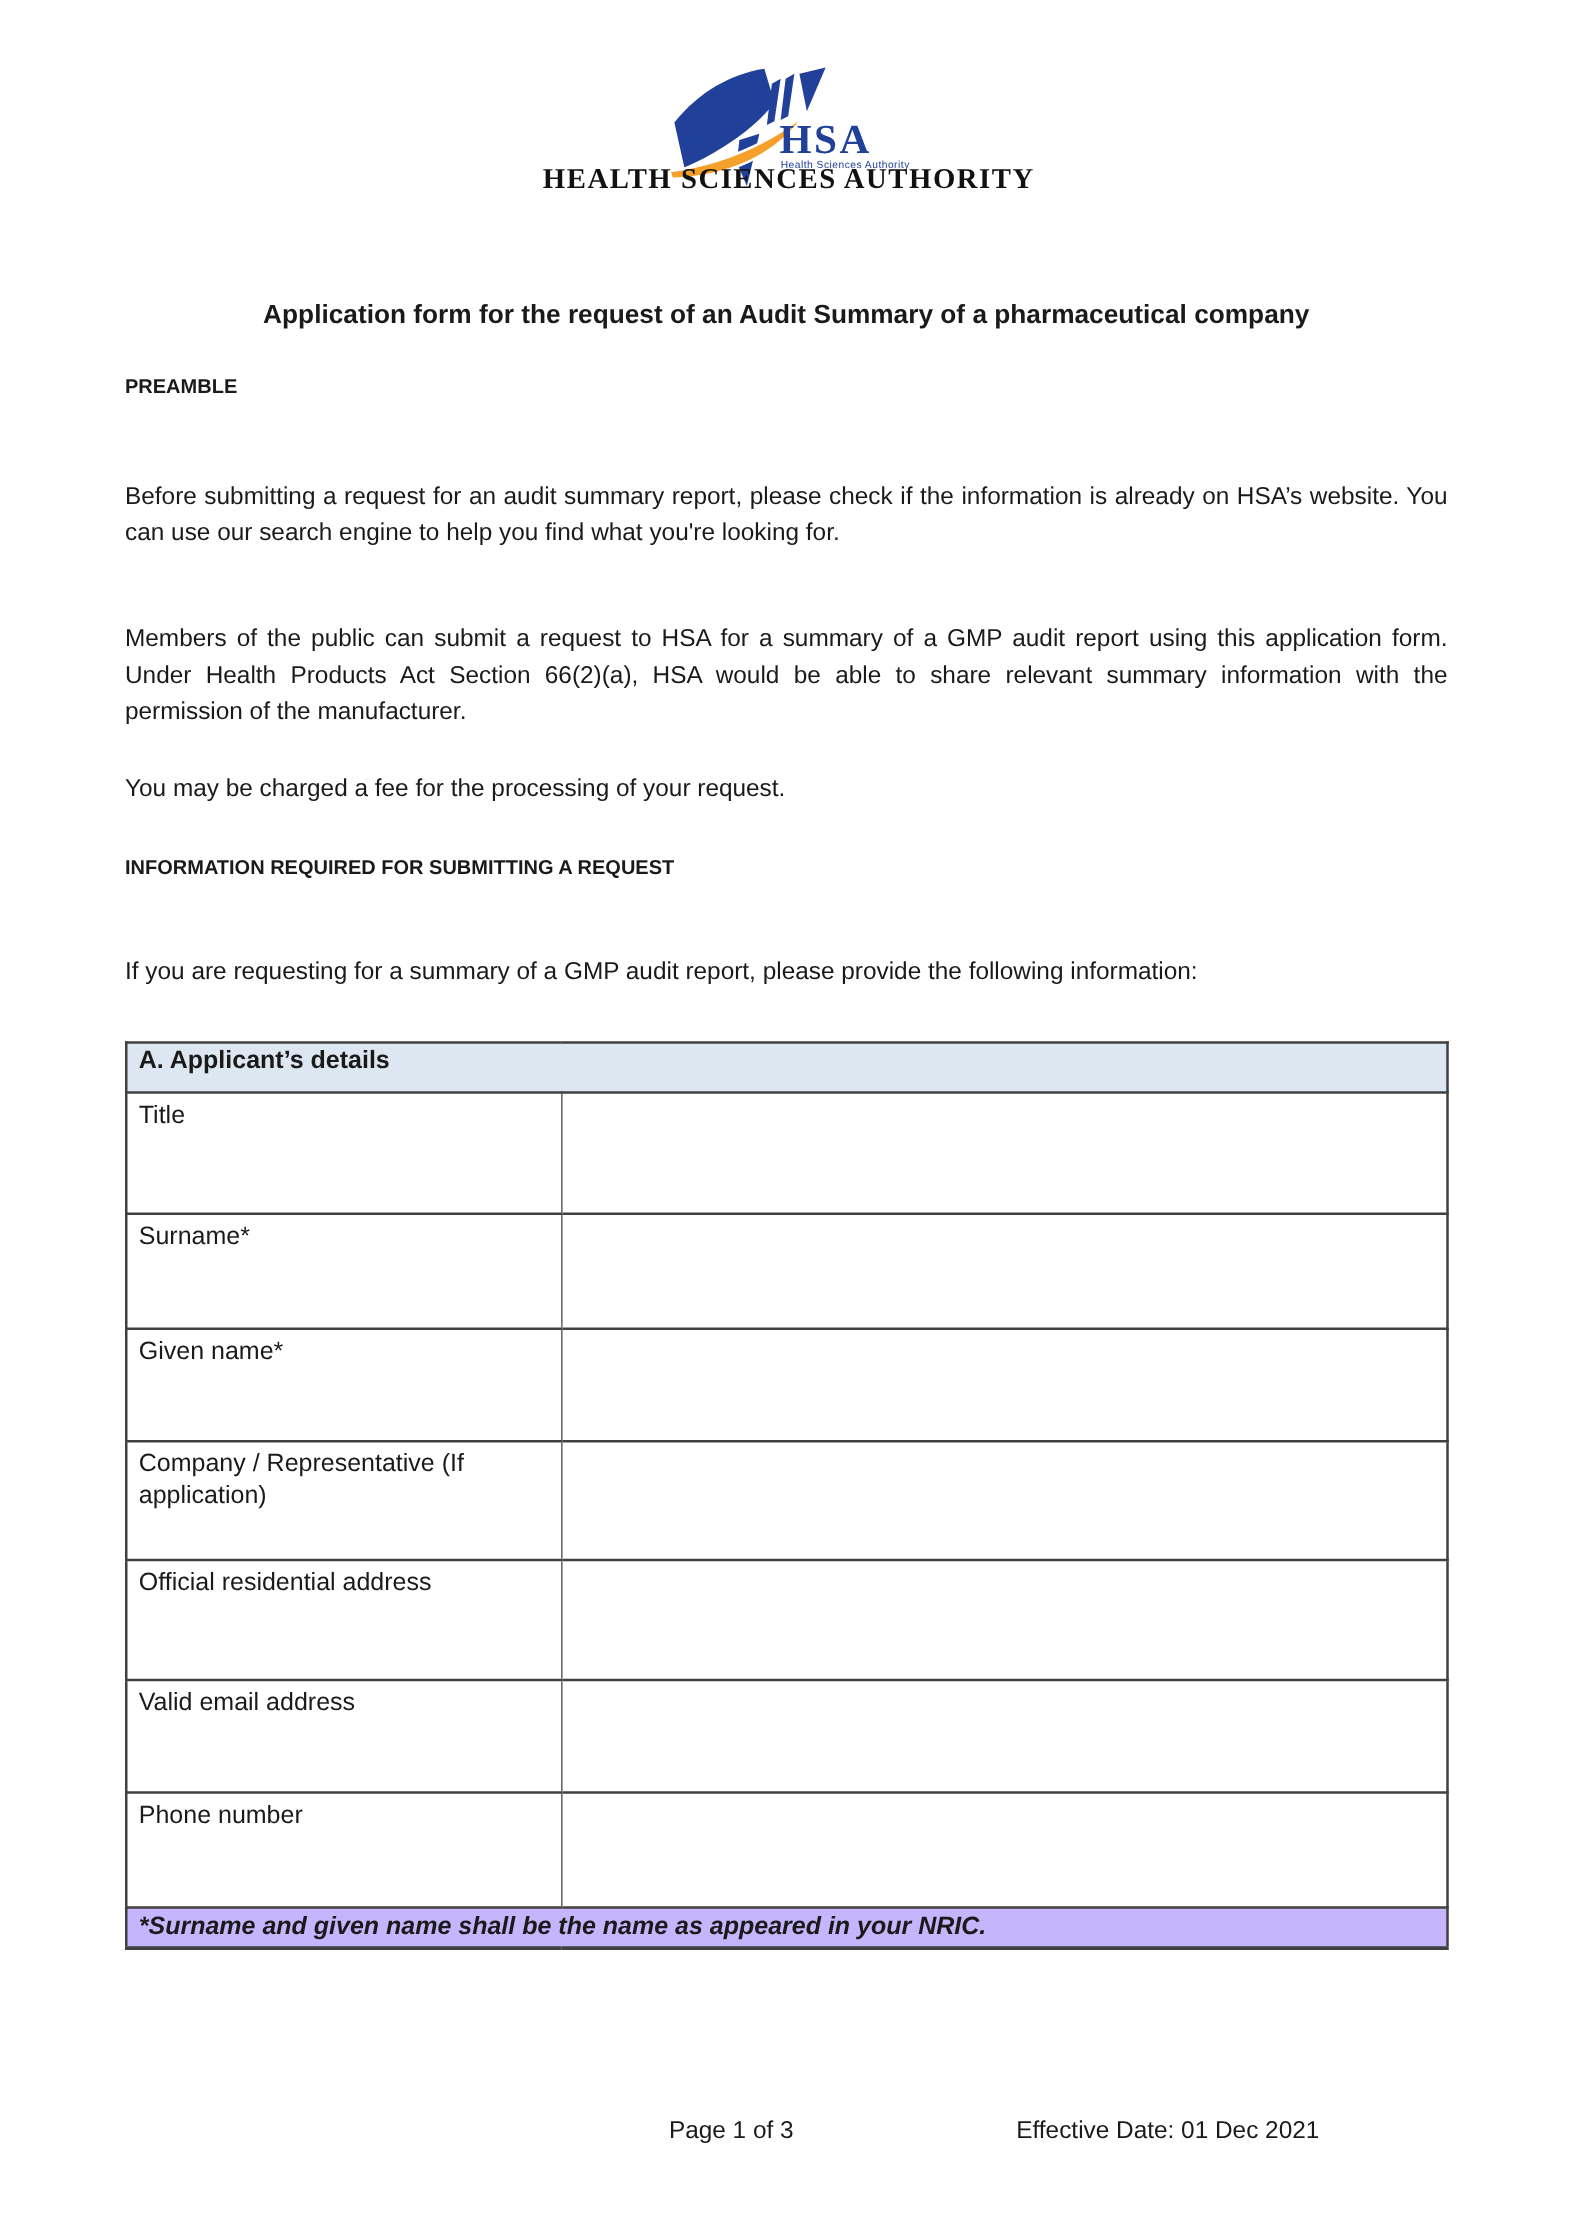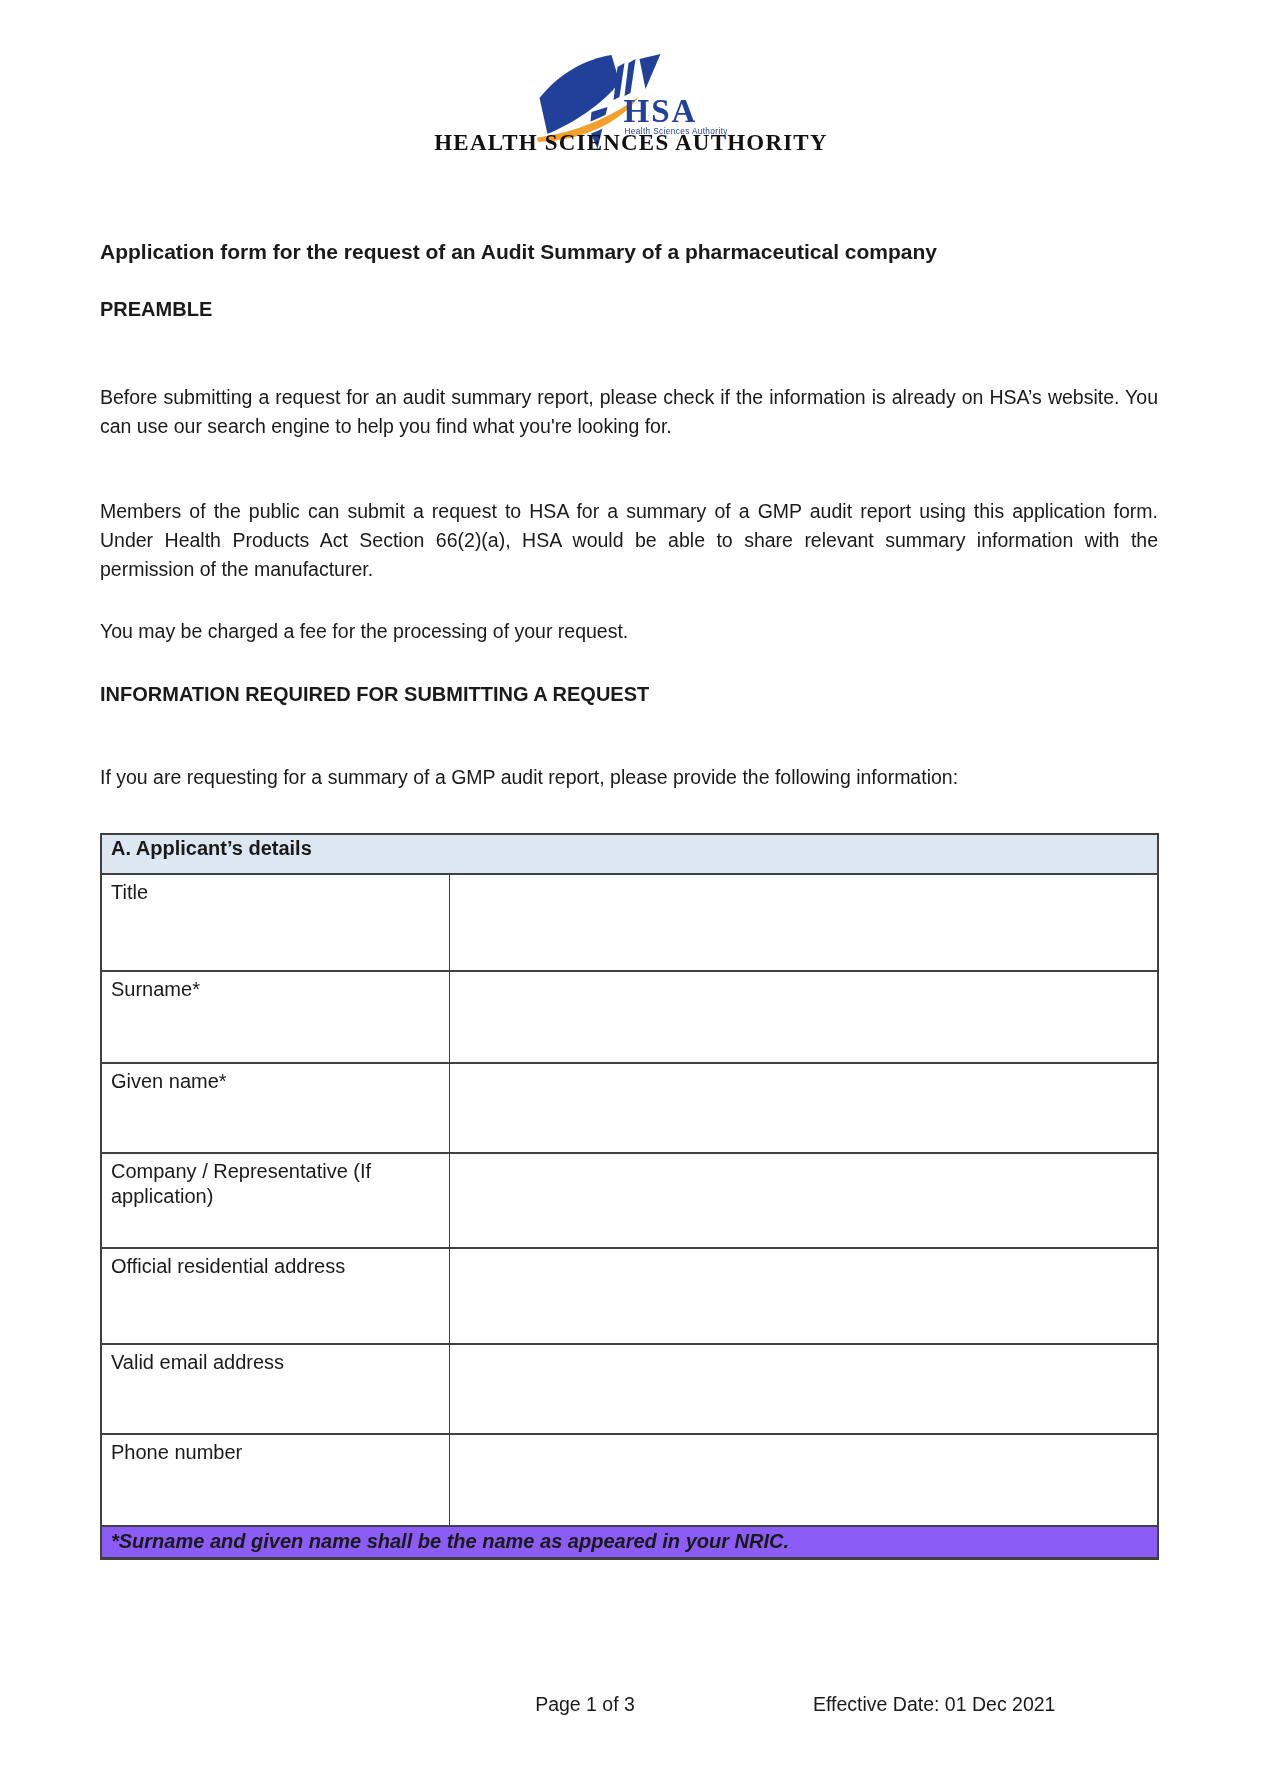--- a/index.html
+++ b/index.html
@@ -19,24 +19,24 @@
   .logo-wrap{top:52px;width:215px;height:100px;}
   .org-serif{
     top:130px;width:100%;text-align:center;
     font-family:"Liberation Serif", serif;
     font-weight:bold;font-size:23px;letter-spacing:1.2px;color:#111;
     line-height:26px;
   }
 
   
   .doc-title{
-    top:237px;left:100px;width:1058px;text-align:left;
+    top:237px;left:100px;width:1058px;text-align:center;
     font-weight:bold;font-size:21px;line-height:29px;
   }
-  .h-bold{font-weight:bold;font-size:20px;line-height:29px;}
+  .h-bold{font-weight:bold;font-size:16px;line-height:29px;}
   .preamble-h{top:295px;left:100px;}
   .info-h{top:680px;left:100px;}
   .para{
     left:100px;width:1058px;
     font-size:19.5px;line-height:29px;
     text-align:justify;
   }
   .p1{top:363px;}
   .p2{top:477px;}
   .p3{top:597px;text-align:left;}
@@ -146,21 +146,21 @@
         </tr>
         <tr style="height: 90px;">
           <td class="outer-l">Valid email address</td>
           <td class="outer-r"></td>
         </tr>
         <tr style="height: 92px;">
           <td class="outer-l">Phone number</td>
           <td class="outer-r"></td>
         </tr>
         <tr class="foot-row" style="height:32px;">
-        <td colspan="2" class="outer-l outer-r" style="background: #8b5cf6;">*Surname and given name shall be the name as appeared in your NRIC.</td>
+        <td colspan="2" class="outer-l outer-r" style="background: #c4b5fd;">*Surname and given name shall be the name as appeared in your NRIC.</td>
       </tr>
     </tbody>
   </table>
 
   <div class="abs footer-text page-num">Page 1 of 3</div>
   <div class="abs footer-text eff-date">Effective Date: 01 Dec 2021</div>
 
 </div>
 
 </body></html>

